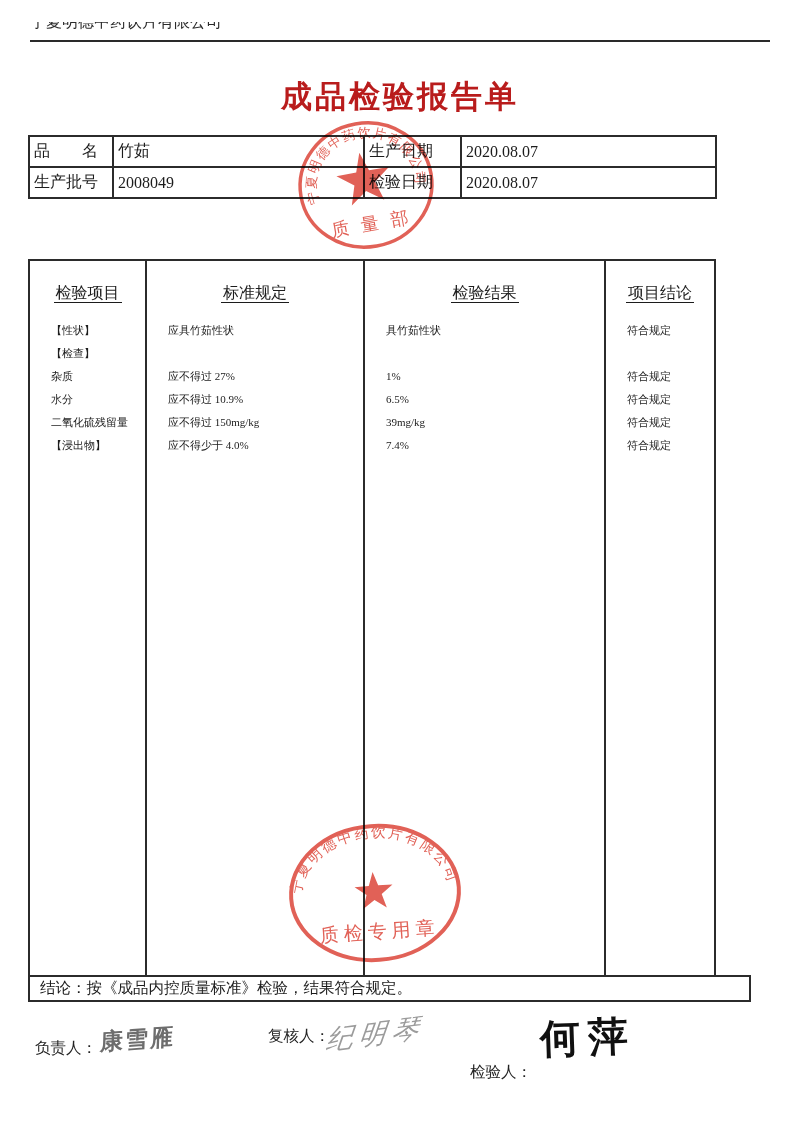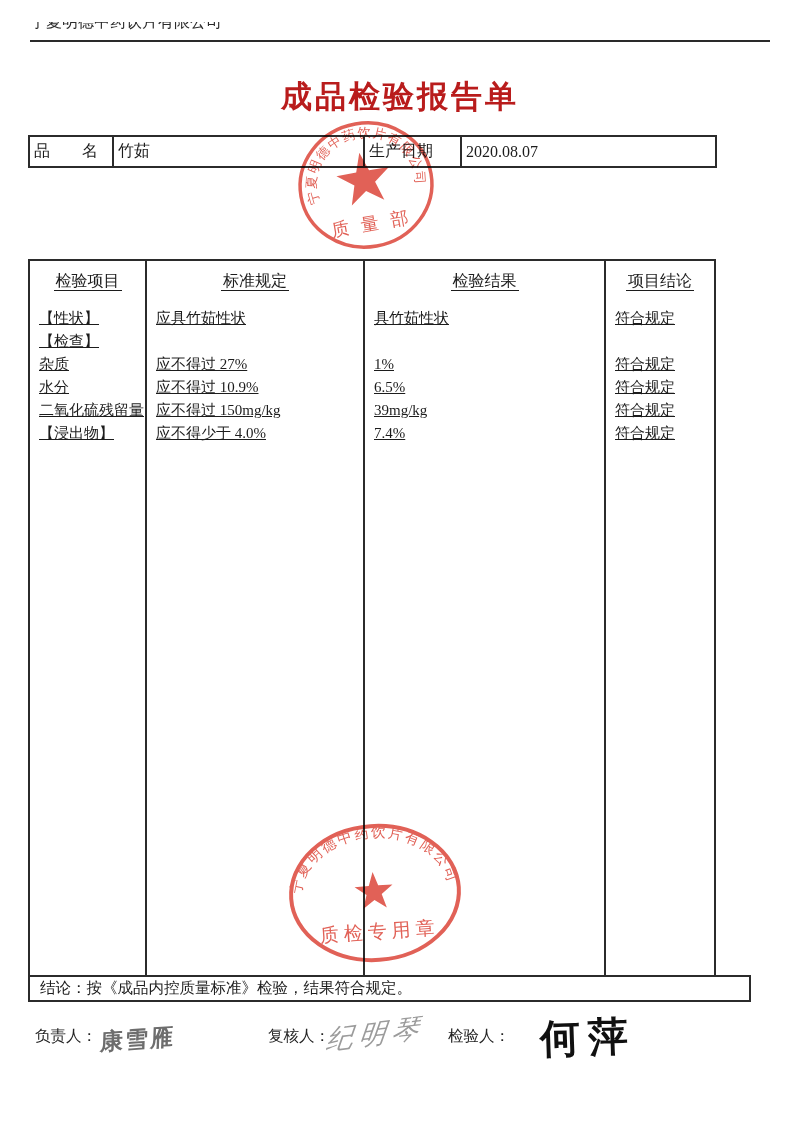--- a/index.html
+++ b/index.html
@@ -33,39 +33,39 @@
   td {
     border:2px solid #2b2b2b; padding:0 0 0 4px; font-size:16px;
     vertical-align:middle; overflow:hidden; white-space:nowrap;
   }
 
   .info-table { position:absolute; left:28px; top:135px; width:687px; }
   .info-table td { height:29px; }
   .info-table .r4 td { height:26px; }
 
   .main-table { position:absolute; left:28px; top:259px; width:687px; height:718px; }
-  .main-table td { vertical-align:top; padding:0; }
+  .main-table td { vertical-align:top; padding:12px; }
   .col-head { text-align:center; padding-top:10px; font-size:16px; height:24px; }
   .col-head span { border-bottom:1px solid #1c1c1c; padding:0 2px 1px 2px; }
   .col-body { margin-top:12px; padding-left:9px; }
-  .ln { height:23px; line-height:23px; font-size:15px; white-space:nowrap;text-decoration:underline; }
+  .ln { height:23px; line-height:23px; font-size:11px; white-space:nowrap; }
 
   .conclusion-box {
     position:absolute; left:28px; top:975px; width:723px; height:27px;
     border:2px solid #2b2b2b; box-sizing:border-box;
     display:flex; align-items:center; padding-left:10px; font-size:15.5px;
     background:transparent;
   }
 
   
   .sig-row { position:absolute; left:28px; top:1018px; width:744px; height:60px; }
   .sig-label { position:absolute; top:8px; font-size:15.5px; color:#222; }
-  .lab-resp { left:7px; }
+  .lab-resp { left:7px;margin-top:12px; }
   .lab-rev  { left:240px; }
-  .lab-insp { left:420px; }
+  .lab-insp { left:442px;margin-top:36px; }
   .sig { position:absolute; font-family:"DejaVu Sans",sans-serif; white-space:nowrap; }
   .sig-resp {
     left:72px; top:6px; font-size:23px; color:#6d6d6d;
     transform:rotate(-4deg) skewX(-6deg); font-weight:600; letter-spacing:2px;
   }
   .sig-rev {
     left:298px; top:-2px; font-size:27px; color:#9b9b9b; font-style:italic;
     transform:rotate(-7deg) skewX(-14deg); letter-spacing:6px;
   }
   .sig-insp {
@@ -100,20 +100,26 @@
         <col style="width:97px">
         <col style="width:255px">
       </colgroup>
     <tbody>
         <tr>
       <td>品　　名</td>
       <td>竹茹</td>
       <td>生产日期</td>
       <td>2020.08.07</td>
     </tr>
+    <tr>
+      <td>生产批号</td>
+      <td>2008049</td>
+      <td>检验日期</td>
+      <td>2020.08.07</td>
+    </tr>
   </tbody>
     </table>
 
   <table class="main-table">
     <colgroup>
         <col style="width:117px">
         <col style="width:218px">
         <col style="width:241px">
         <col style="width:110px">
       </colgroup>

